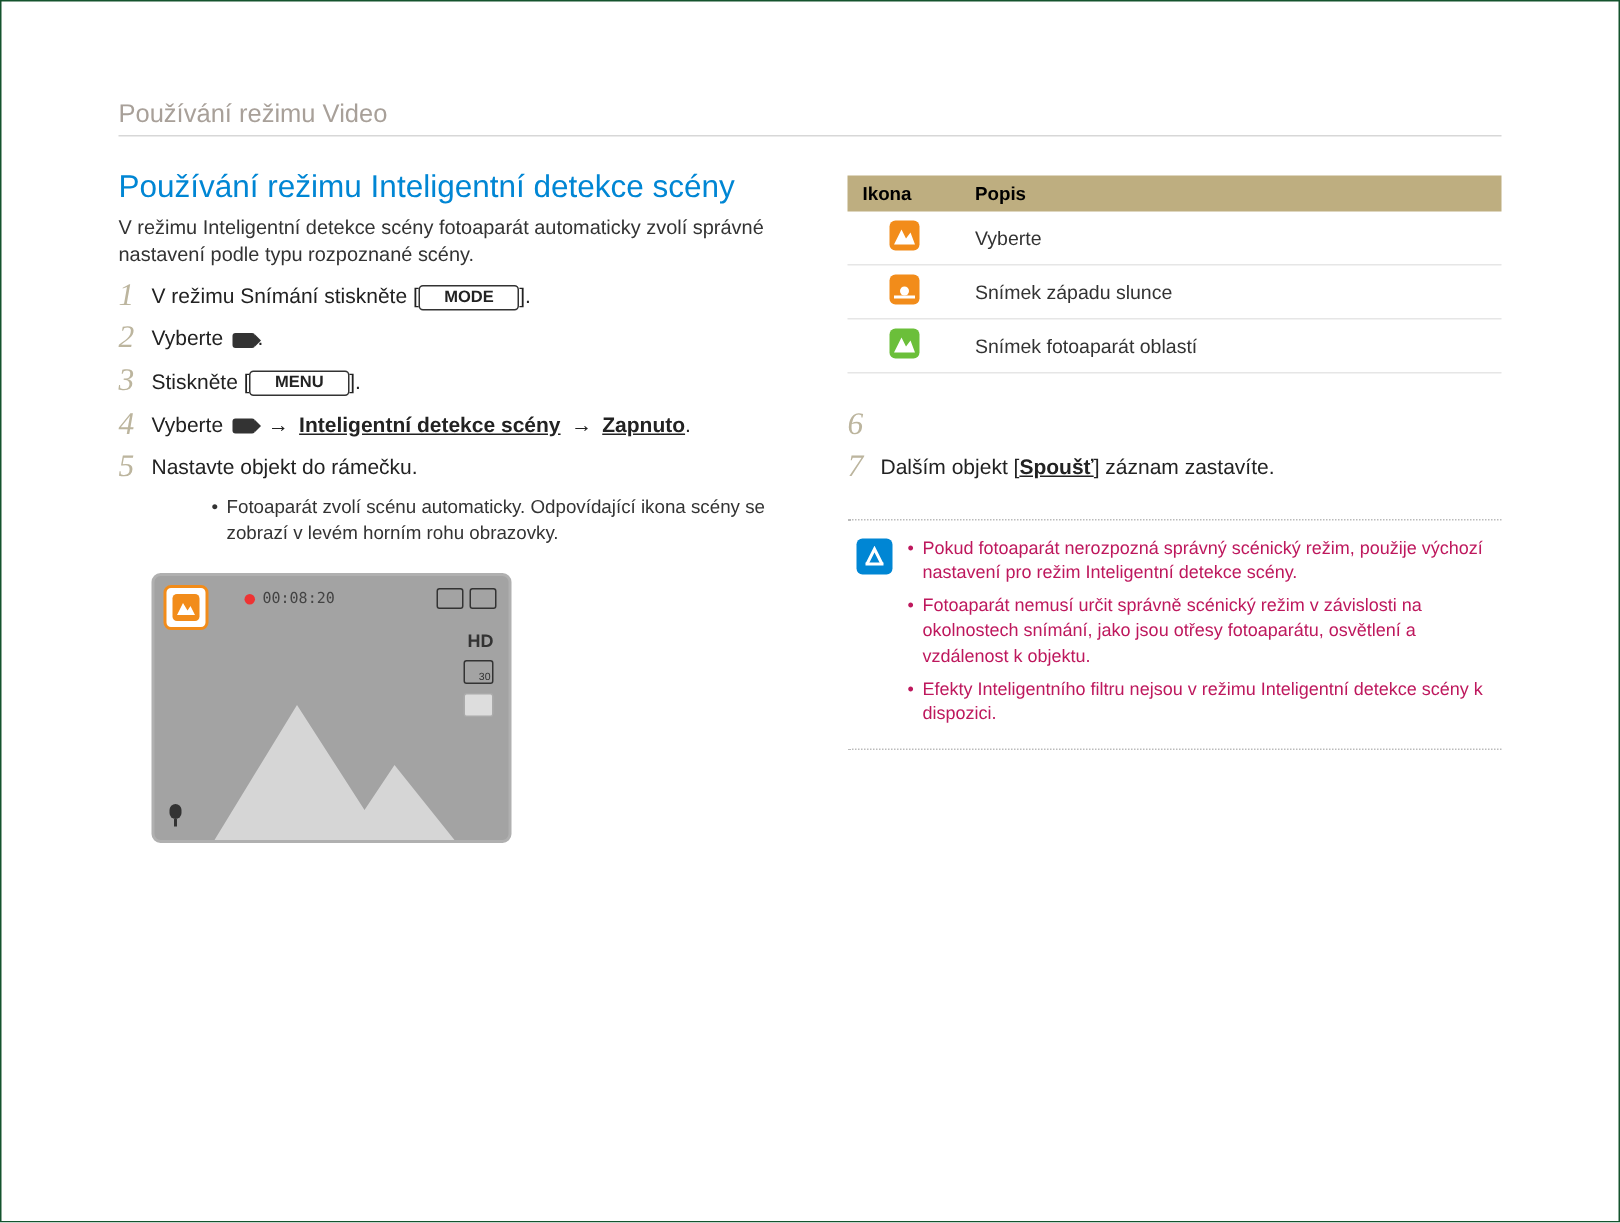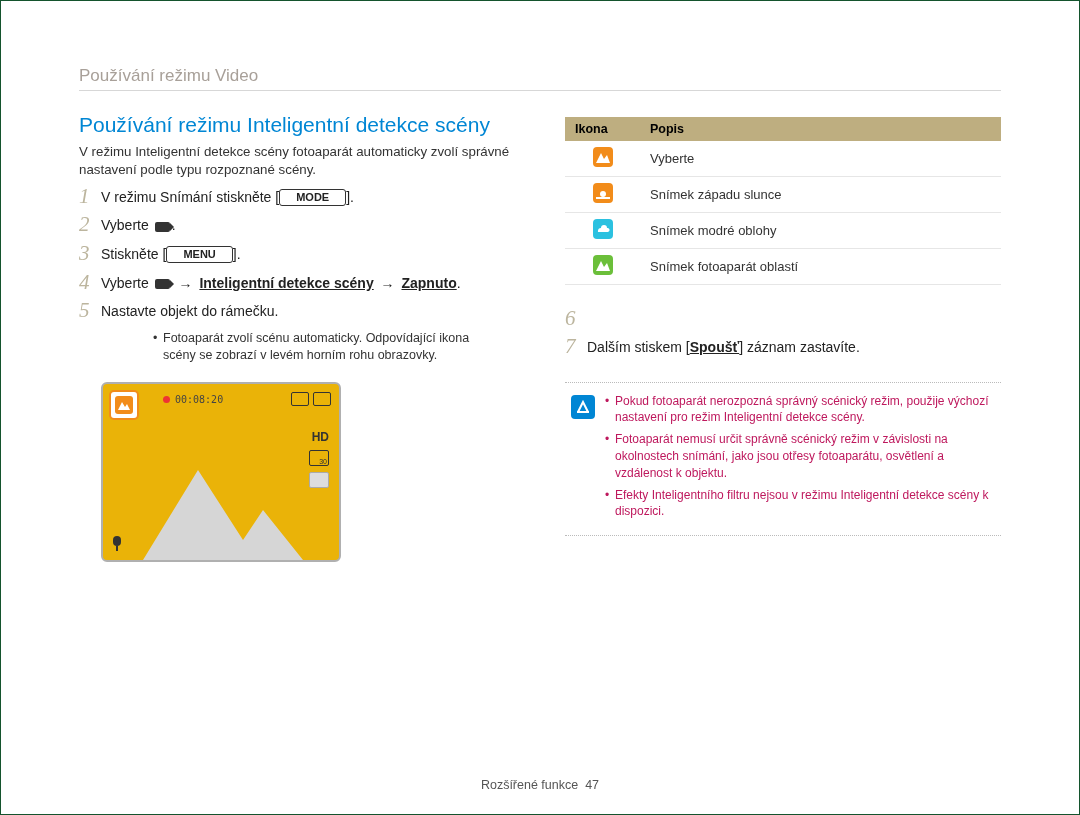--- a/index.html
+++ b/index.html
@@ -106,40 +106,40 @@
     font-weight: bold;
     padding: 0 3px;
   }
   .sub-bullets {
     margin: 4px 0 0 22px;
   }
   .sub-bullets li {
     font-size: 12.5px;
     color: #333;
     line-height: 1.35;
-    margin: 2px 12px;
+    margin: 2px 0;
     list-style: none;
     position: relative;
     padding-left: 10px;
   }
   .sub-bullets li:before {
     content: "•";
     position: absolute;
     left: 0;
     top: 0;
     color: #333;
   }
   .screenshot {
     margin: 18px 0 0 22px;
     width: 236px;
     height: 176px;
     border: 2px solid #b0b0b0;
     border-radius: 6px;
     position: relative;
-    background: #eab308;
+    background: #a3a3a3;
     overflow: hidden;
   }
   .screenshot svg { display:block; }
   .scene-icon {
     position:absolute;
     top:6px;left:6px;
     width:26px;height:26px;
     border:2px solid #f28c1a;
     border-radius:5px;
     background:#fff;
@@ -157,21 +157,20 @@
   .rec-dot{width:7px;height:7px;border-radius:50%;background:#e33;}
   .right-icons{
     position:absolute; top:8px; right:8px;
     display:flex;gap:4px;
   }
   .sicon{width:16px;height:12px;border:1.5px solid #333;border-radius:2px;}
   .side-icons{
     position:absolute; top:36px; right:10px;
     display:flex;flex-direction:column;gap:6px;
     align-items:flex-end;
-    margin-top:10px;
   }
   .hd{font-size:12px;font-weight:bold;color:#333;}
   .ybox{width:18px;height:14px;border:1.5px solid #333;border-radius:2px;position:relative;}
   .ybox:after{content:"30";font-size:7px;position:absolute;bottom:0;right:1px;color:#333;}
   .gbox{width:18px;height:14px;background:#ddd;border:1px solid #aaa;border-radius:2px;}
   .mic{
     position:absolute;bottom:8px;left:8px;width:12px;height:16px;
   }
   .mic .cap{width:8px;height:10px;background:#333;border-radius:4px;margin:0 auto;}
   .mic .stand{width:2px;height:5px;background:#333;margin:0 auto;}
@@ -342,56 +341,47 @@
               <td>Vyberte</td>
             </tr>
             <tr>
               <td class="iconcell"><span class="sqicon sq-orange2"><svg width="16" height="16" viewBox="0 0 16 16">
                     <circle cx="8" cy="9" r="3" fill="#fff"></circle>
                     <rect x="1" y="12" width="14" height="2" fill="#fff"></rect>
                   </svg></span></td>
               <td>Snímek západu slunce</td>
             </tr>
             <tr>
-              <td class="iconcell"><span class="sqicon sq-cyan"><svg width="16" height="16" viewBox="0 0 16 16">
-                    <path d="M3 10 a3 3 0 0 1 3 -3 a3 3 0 0 1 6 0 a2 2 0 0 1 1 4 H3 a2 2 0 0 1 0 -1 Z" fill="#fff"></path>
-                  </svg></span></td>
-              <td>Snímek modré oblohy</td>
-            </tr>
-            <tr>
               <td class="iconcell"><span class="sqicon sq-green"><svg width="16" height="16" viewBox="0 0 16 16">
                     <path d="M1 14 L6 4 L9 10 L12 6 L15 14 Z" fill="#fff"></path>
                   </svg></span></td>
               <td>Snímek fotoaparát oblastí</td>
             </tr>
           </tbody>
       </table>
 
       <div class="step" style="margin-top:24px">
         <span class="stepnum">6</span>
       </div>
       <div class="step">
         <span class="stepnum">7</span>
         <span class="steptext">
-          <span>Dalším stiskem [</span><span class="b">Spoušť</span><span>] záznam zastavíte.</span>
+          <span>Dalším objekt [</span><span class="b">Spoušť</span><span>] záznam zastavíte.</span>
         </span>
       </div>
 
       <div class="notebox">
         <div class="note-icon">
           <svg width="14" height="14" viewBox="0 0 14 14">
               <path d="M2 12 L7 2 L12 12" fill="none" stroke="#fff" stroke-width="2"></path>
               <rect x="1" y="11" width="12" height="2" fill="#fff"></rect>
             </svg>
         </div>
         <ul class="note-list" id="note-list">
             <li>Pokud fotoaparát nerozpozná správný scénický režim, použije výchozí nastavení pro režim Inteligentní detekce scény.</li>
             <li>Fotoaparát nemusí určit správně scénický režim v závislosti na okolnostech snímání, jako jsou otřesy fotoaparátu, osvětlení a vzdálenost k objektu.</li>
             <li>Efekty Inteligentního filtru nejsou v režimu Inteligentní detekce scény k dispozici.</li>
           </ul>
       </div>
     </div>
   </div>
 
-  <div class="footer">
-    <span>Rozšířené funkce</span>&nbsp;&nbsp;<span>47</span>
-  </div>
 </div>
 
 </body></html>

